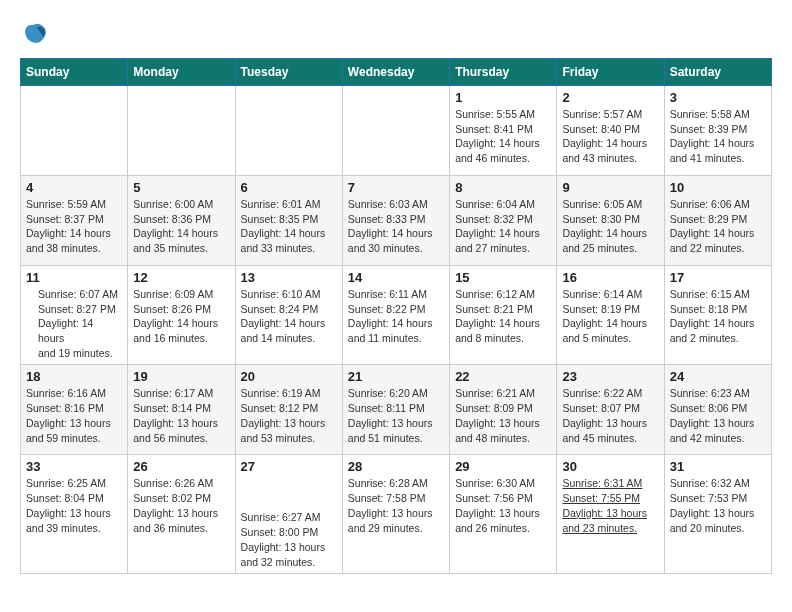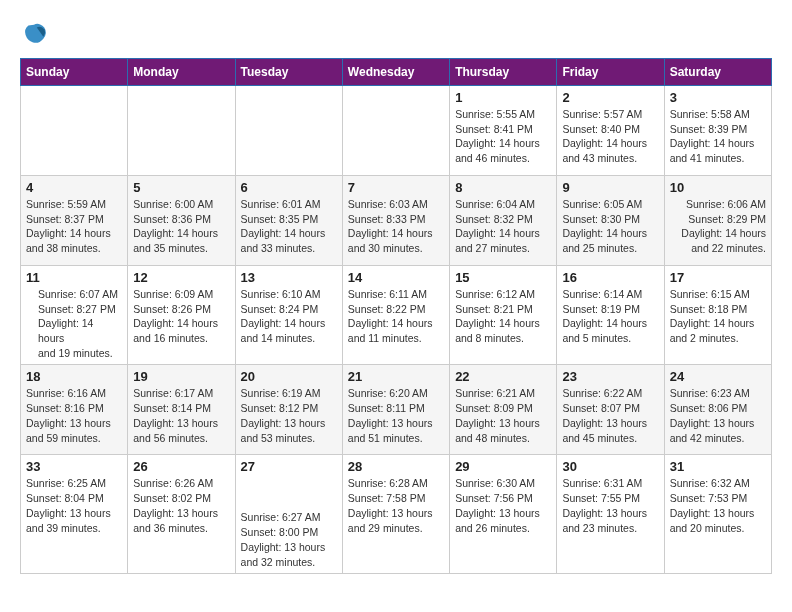--- a/index.html
+++ b/index.html
@@ -44,21 +44,21 @@
     .location {
       font-size: 15px;
       color: #555;
     }
     table {
       width: 100%;
       border-collapse: collapse;
       font-size: 11px;
     }
     thead th {
-      background-color: #701a75;
+      background-color: #0f766e;
       color: #fff;
       text-align: left;
       padding: 6px 5px;
       font-size: 12px;
       font-weight: bold;
       border: 1px solid #2b6cb0;
     }
     tbody td {
       border: 1px solid #ccc;
       vertical-align: top;
@@ -186,21 +186,21 @@
         </td>
         <td>
           <span class="day-number">9</span>
           <div class="day-info" style="white-space: pre-line;">Sunrise: 6:05 AM
 Sunset: 8:30 PM
 Daylight: 14 hours
 and 25 minutes.</div>
         </td>
         <td>
           <span class="day-number">10</span>
-          <div class="day-info" style="white-space: pre-line; text-align: right;">Sunrise: 6:06 AM
+          <div class="day-info" style="white-space: pre-line;">Sunrise: 6:06 AM
 Sunset: 8:29 PM
 Daylight: 14 hours
 and 22 minutes.</div>
         </td>
       </tr>
       <tr>
         <td>
           <span class="day-number">11</span>
           <div class="day-info" style="white-space: pre-line; margin-left: 12px;">Sunrise: 6:07 AM
 Sunset: 8:27 PM
@@ -332,21 +332,21 @@
         </td>
         <td>
           <span class="day-number">29</span>
           <div class="day-info" style="white-space: pre-line;">Sunrise: 6:30 AM
 Sunset: 7:56 PM
 Daylight: 13 hours
 and 26 minutes.</div>
         </td>
         <td>
           <span class="day-number">30</span>
-          <div class="day-info" style="white-space: pre-line;">Sunrise: 6:31 AM
+          <div class="day-info" style="white-space: pre-line; text-decoration: underline;">Sunrise: 6:31 AM
 Sunset: 7:55 PM
 Daylight: 13 hours
 and 23 minutes.</div>
         </td>
         <td>
           <span class="day-number">31</span>
           <div class="day-info" style="white-space: pre-line;">Sunrise: 6:32 AM
 Sunset: 7:53 PM
 Daylight: 13 hours
 and 20 minutes.</div>

